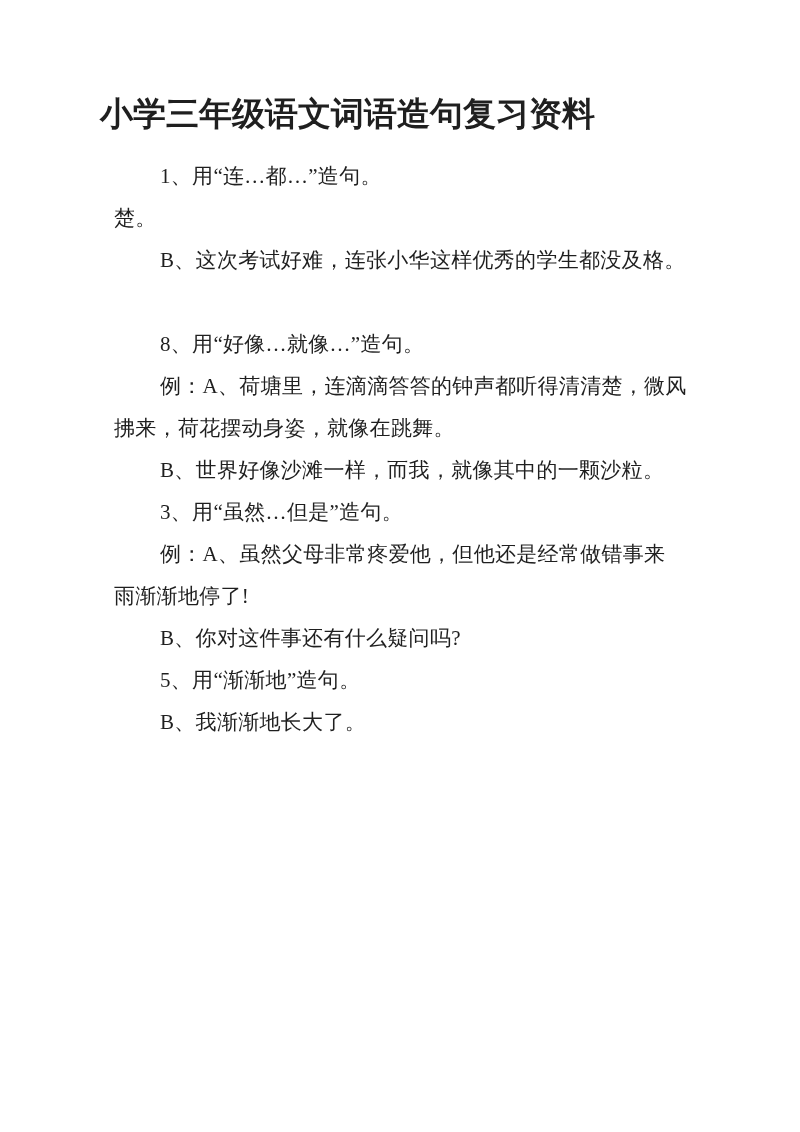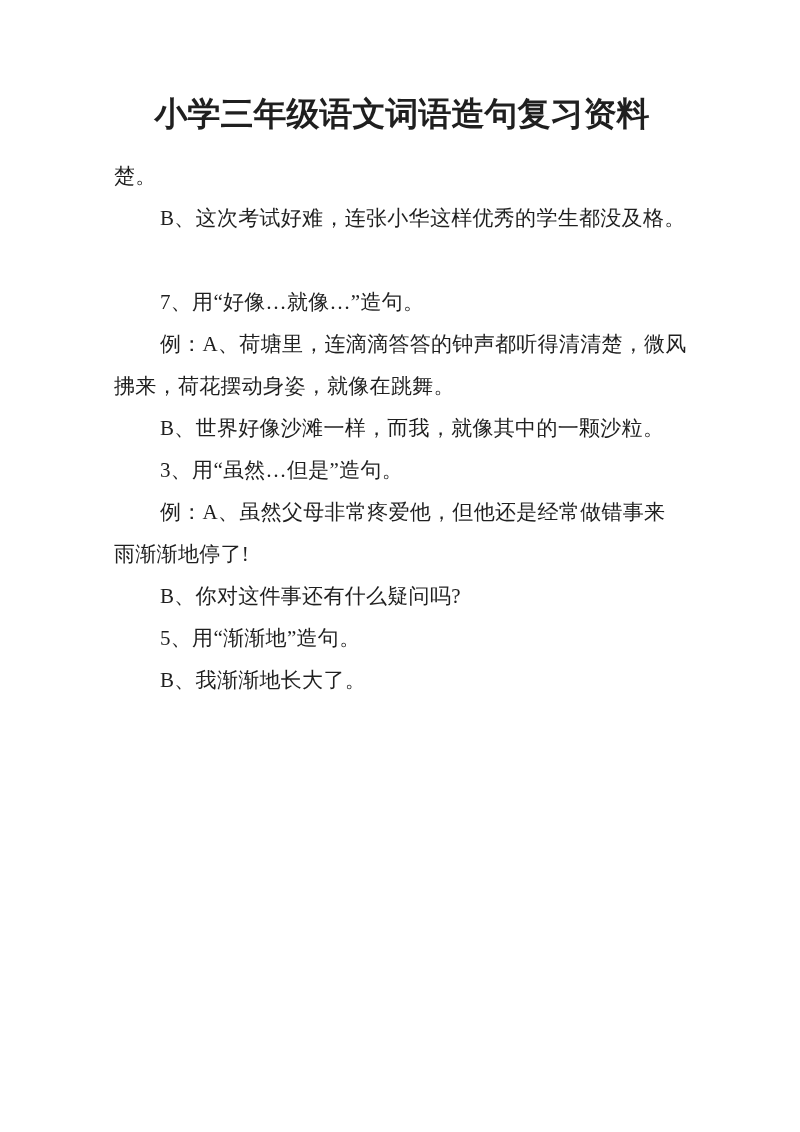--- a/index.html
+++ b/index.html
@@ -19,21 +19,20 @@
     padding: 90px 96px 0 114px;
     background: #ffffff;
     color: #1f1f1f;
     font-family: "Liberation Serif", "DejaVu Serif", serif;
   }
   .doc-title {
     font-size: 33px;
     font-weight: bold;
     line-height: 48px;
     height: 48px;
-    text-align: center;
     white-space: nowrap;
     margin: 0 0 17px -14px;
     letter-spacing: 0px;
   }
   .para {
     margin: 0;
     padding: 0;
   }
   .line {
     font-size: 21px;
@@ -49,35 +48,38 @@
     height: 42px;
   }
 </style>
 </head>
 <body>
 
 <div class="page">
 
   <h1 class="doc-title">小学三年级语文词语造句复习资料</h1>
 
+  <div class="para">
+    <div class="line first">1、用“连…都…”造句。</div>
+  </div>
 
   <div class="para">
     <div class="line">楚。</div>
   </div>
 
   <div class="para">
     <div class="line first">B、这次考试好难，连张小华这样优秀的学生都没及格。</div>
   </div>
 
   <div class="para">
     <div class="line blank"></div>
   </div>
 
   <div class="para">
-    <div class="line first">7、用“好像…就像…”造句。</div>
+    <div class="line first">8、用“好像…就像…”造句。</div>
   </div>
 
   <div class="para">
     <div class="line first">例：A、荷塘里，连滴滴答答的钟声都听得清清楚，微风</div>
     <div class="line">拂来，荷花摆动身姿，就像在跳舞。</div>
   </div>
 
   <div class="para">
     <div class="line first">B、世界好像沙滩一样，而我，就像其中的一颗沙粒。</div>
   </div>

